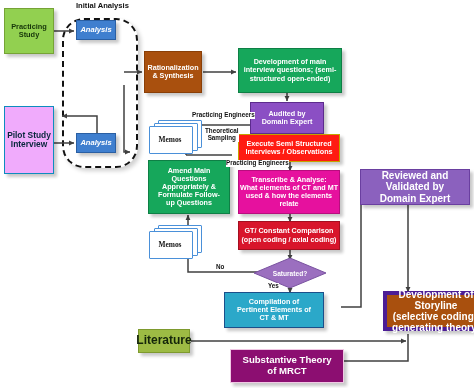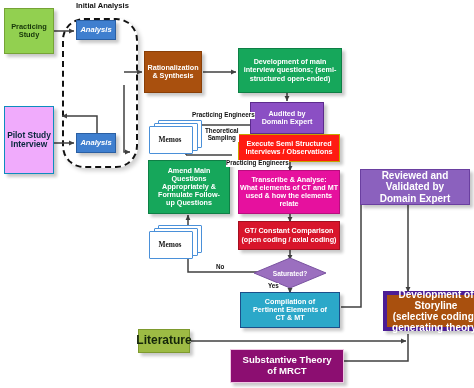--- a/index.html
+++ b/index.html
@@ -297,21 +297,21 @@
 used &amp; how the elements
 relate</div>
 
   <div class="diamond-wrap" style="left:254px; top:258px; width:72px; height:30px;">
     <svg class="diamond-shape" viewBox="0 0 72 30" preserveAspectRatio="none">
       <polygon points="36,0 72,15 36,30 0,15" fill="#9B6FBF" stroke="#7a53a0" stroke-width="1"></polygon>
     </svg>
     <div class="diamond-label">Saturated?</div>
   </div>
 
-  <div class="node n-compilation shadow" style="left:240px; top:292px; width:100px; height:36px;">Compilation of
+  <div class="node n-compilation shadow" style="left:224px; top:292px; width:100px; height:36px;">Compilation of
 Pertinent Elements of
 CT &amp; MT</div>
 
   <div class="node n-amend shadow" style="left:148px; top:160px; width:82px; height:54px;">Amend Main
 Questions
 Appropriately &amp;
 Formulate Follow-
 up Questions</div>
 
   <div class="node n-reviewed shadow" style="left:360px; top:169px; width:110px; height:36px;">Reviewed and Validated by

